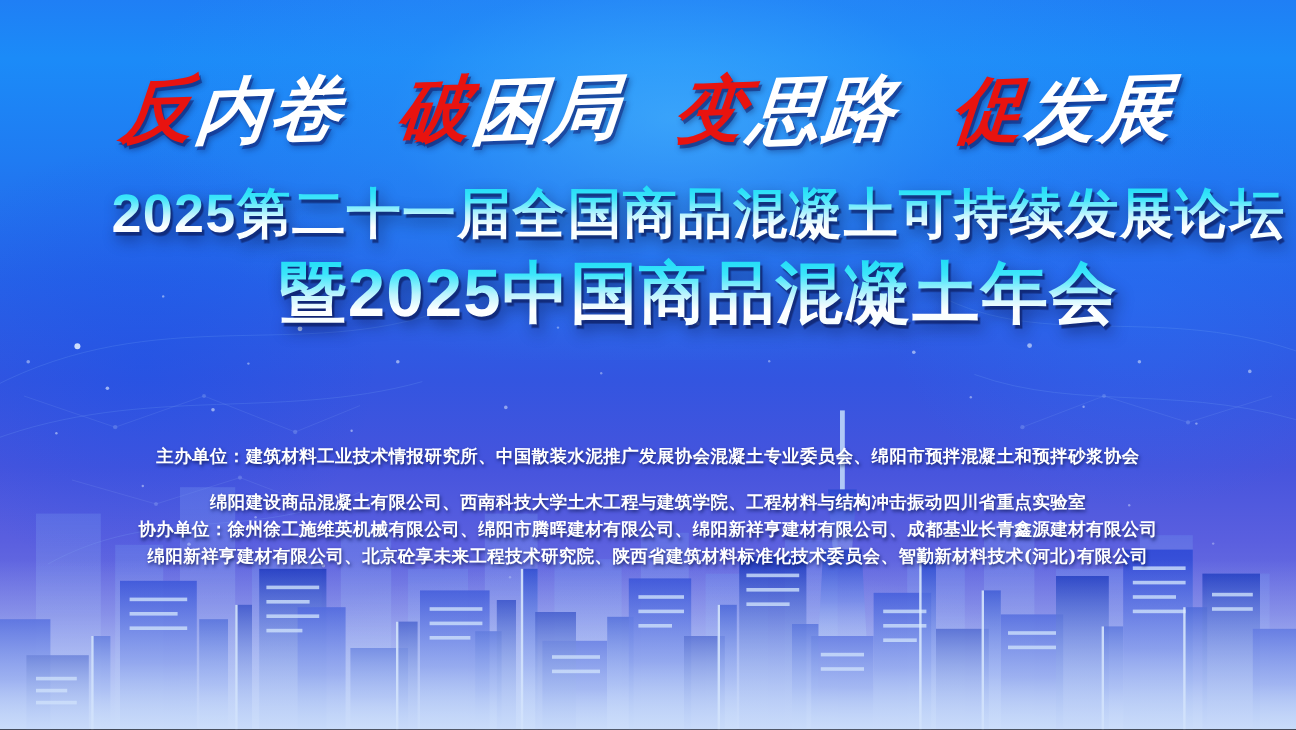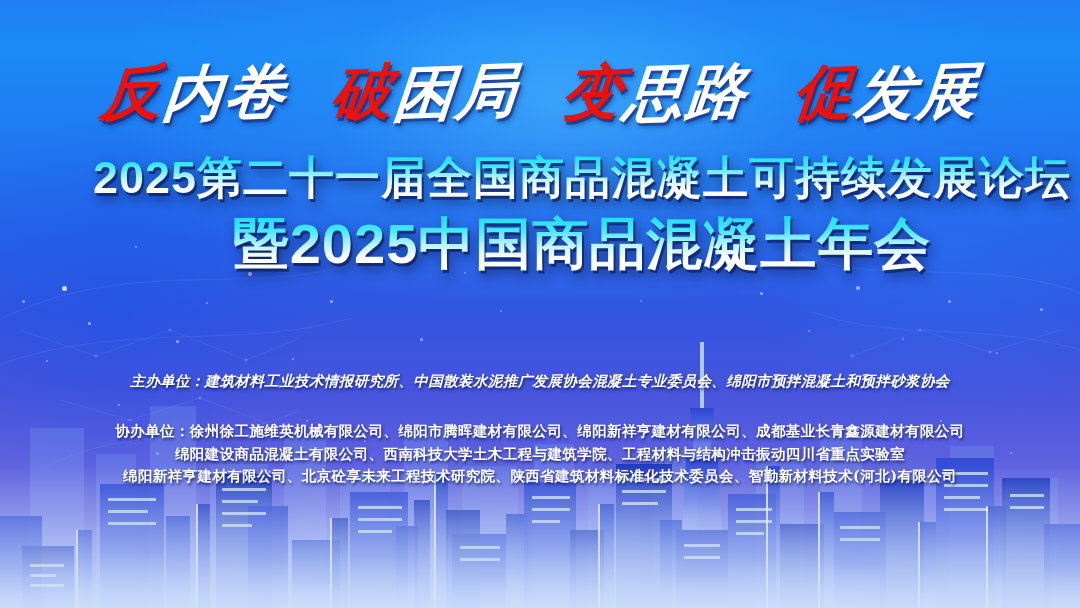--- a/index.html
+++ b/index.html
@@ -162,21 +162,21 @@
     text-shadow: 1px 2px 3px rgba(8,20,80,.75);
   }
   .org-row {
     display: block;
     white-space: nowrap;
     font-size: 14.5px;
     letter-spacing: .4px;
     line-height: 1.55;
     text-align: center;
   }
-  .org-host { margin-bottom: 28px; font-style: italic; }
+  .org-host { margin-bottom: 16px; }
   .org-rest .org-row { line-height: 1.55; }
 </style>
 </head>
 <body>
 
 <div id="poster">
 
   <div class="glow glow-top"></div>
   <div class="glow glow-left"></div>
   <div class="glow glow-right"></div>
@@ -261,22 +261,22 @@
   <div class="title-block">
     <span class="title-line title-line-1">2025第二十一届全国商品混凝土可持续发展论坛</span>
     <span class="title-line title-line-2">暨2025中国商品混凝土年会</span>
   </div>
 
   <div class="orgs">
     <div class="org-host">
       <span class="org-row">主办单位：建筑材料工业技术情报研究所、中国散装水泥推广发展协会混凝土专业委员会、绵阳市预拌混凝土和预拌砂浆协会</span>
     </div>
     <div class="org-rest">
+      <span class="org-row">绵阳建设商品混凝土有限公司、西南科技大学土木工程与建筑学院、工程材料与结构冲击振动四川省重点实验室</span>
       <span class="org-row">协办单位：徐州徐工施维英机械有限公司、绵阳市腾晖建材有限公司、绵阳新祥亨建材有限公司、成都基业长青鑫源建材有限公司</span>
-      <span class="org-row">绵阳建设商品混凝土有限公司、西南科技大学土木工程与建筑学院、工程材料与结构冲击振动四川省重点实验室</span>
       <span class="org-row">绵阳新祥亨建材有限公司、北京砼享未来工程技术研究院、陕西省建筑材料标准化技术委员会、智勤新材料技术(河北)有限公司</span>
     </div>
   </div>
 
   <svg class="city" viewBox="0 0 1080 330" preserveAspectRatio="none">
     <defs>
       <linearGradient id="bldgA" x1="0" y1="0" x2="0" y2="1">
         <stop offset="0%" stop-color="#2f49d6" stop-opacity="0.92"></stop>
         <stop offset="55%" stop-color="#4a64e0" stop-opacity="0.80"></stop>
         <stop offset="100%" stop-color="#93b2f0" stop-opacity="0.45"></stop>

